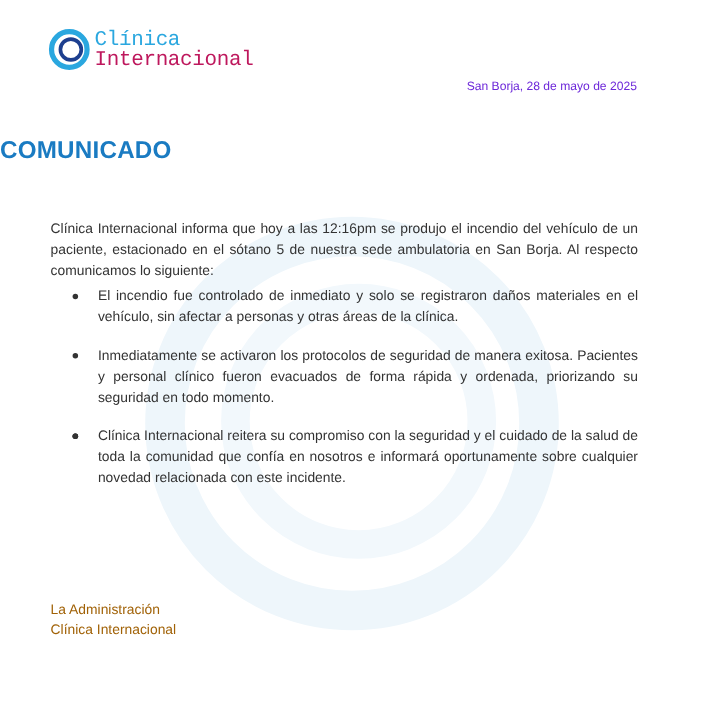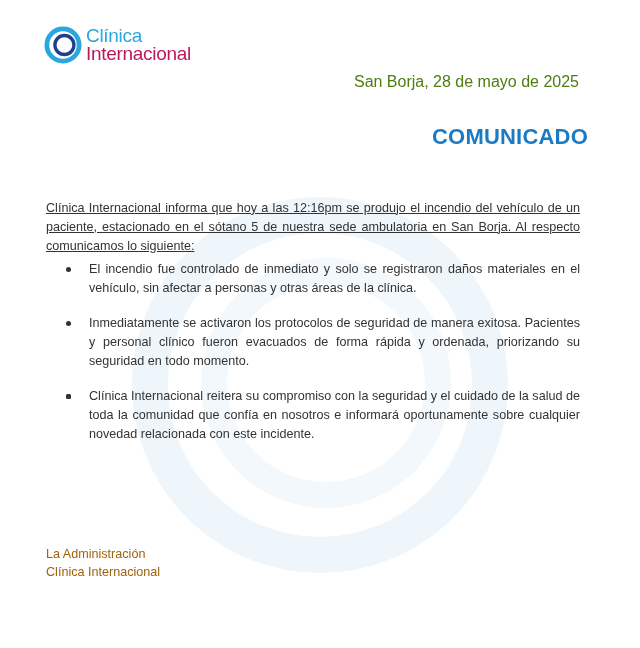--- a/index.html
+++ b/index.html
@@ -1,28 +1,28 @@
 <!DOCTYPE html>
 <html><head>
 <meta charset="utf-8">
 <style>
   html, body { margin:0; padding:0; background:#ffffff; }
   body { width:640px; height:648px; position:relative; overflow:hidden;
          font-family:"Liberation Sans", sans-serif; color:#2a2a2a; }
   .watermark { position:absolute; left:130px; top:195px; width:380px; height:380px; pointer-events:none; }
-  .logo { position:absolute; left:44px; top:26px; display:flex; align-items:center; }
+  .logo { position:absolute; left:44px; top:26px; display:flex; align-items:center;font-family:Liberation Mono, monospace; }
   .logo-mark { width:38px; height:38px; }
   .logo-text { margin-left:4px; line-height:18px; }
   .logo-l1 { color:#2aa7df; font-size:19px; letter-spacing:-0.3px; }
   .logo-l2 { color:#be185d; font-size:19px; letter-spacing:-0.3px; }
-  .date { position:absolute; right:61px; top:73px; font-size:16px; color:#4d7c0f;margin-left:32px; }
-  .title { position:absolute; left:0; width:588px; top:124px; text-align:right;
+  .date { position:absolute; right:61px; top:73px; font-size:11px; color:#6d28d9;margin-left:32px; }
+  .title { position:absolute; left:0; width:588px; top:124px; text-align:left;
            font-size:22px; font-weight:bold; color:#1a7bc2; letter-spacing:0.2px; }
   .intro { position:absolute; left:46px; width:534px; top:186px; font-size:12.6px; line-height:19px;
-           text-align:justify; color:#333;text-decoration:underline; }
+           text-align:justify; color:#333; }
   .bullets { position:absolute; left:46px; width:534px; top:260px; margin:0; padding:0; list-style:none; font-size:12.6px; color:#333; }
   .bullets li { position:relative; padding-left:43px; line-height:19px; text-align:justify; margin-bottom:16px; }
   .bullets li .dot { position:absolute; left:20px; top:7px; width:5px; height:5px; border-radius:50%; background:#333; }
   .signature { position:absolute; left:46px; top:545px; font-size:12.6px; line-height:18px; color:#a16207; }
 </style>
 </head>
 <body>
 
 <svg class="watermark" viewBox="0 0 380 380">
   <circle cx="190" cy="190" r="170" fill="none" stroke="#eef6fb" stroke-width="36"></circle>

